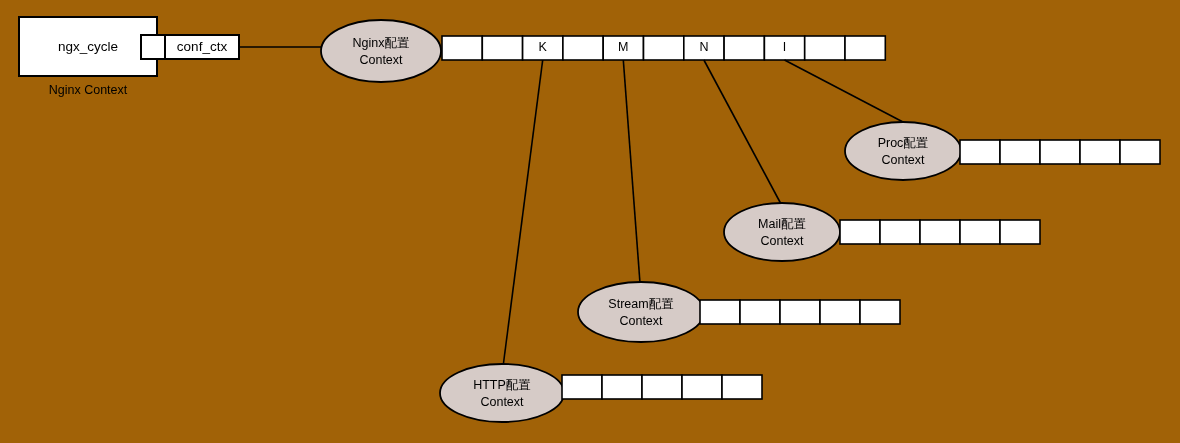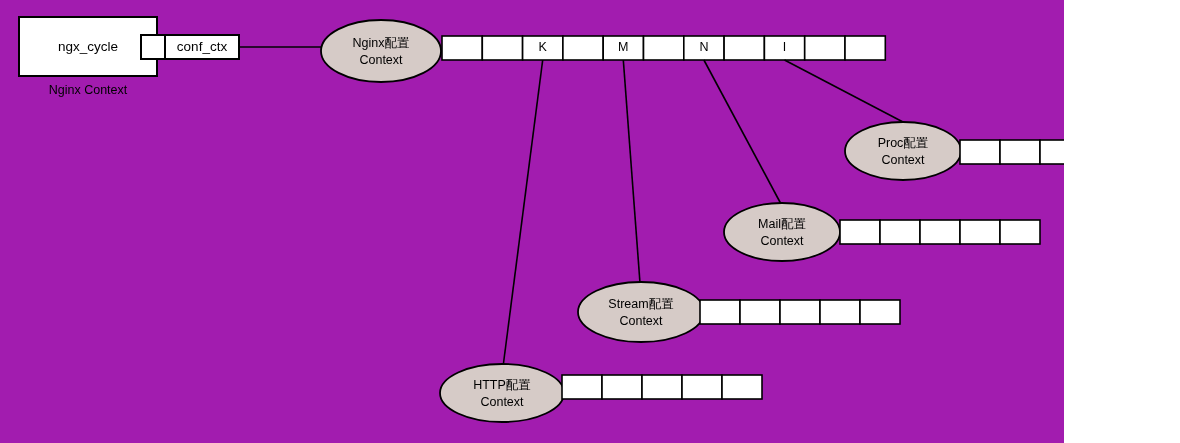--- a/index.html
+++ b/index.html
@@ -2,23 +2,23 @@
 <html><head>
 <meta charset="utf-8">
 <style>
   html, body {
     margin: 0;
     padding: 0;
     background: #ffffff;
   }
   #canvas {
     position: relative;
-    width: 1064px;
+    width: 1180px;
     height: 443px;
-    background: #a21caf;
+    background: #a16207;
     font-family: "Liberation Sans", sans-serif;
     overflow: hidden;
   }
   svg.layer {
     position: absolute;
     left: 0;
     top: 0;
     width: 1180px;
     height: 443px;
   }

